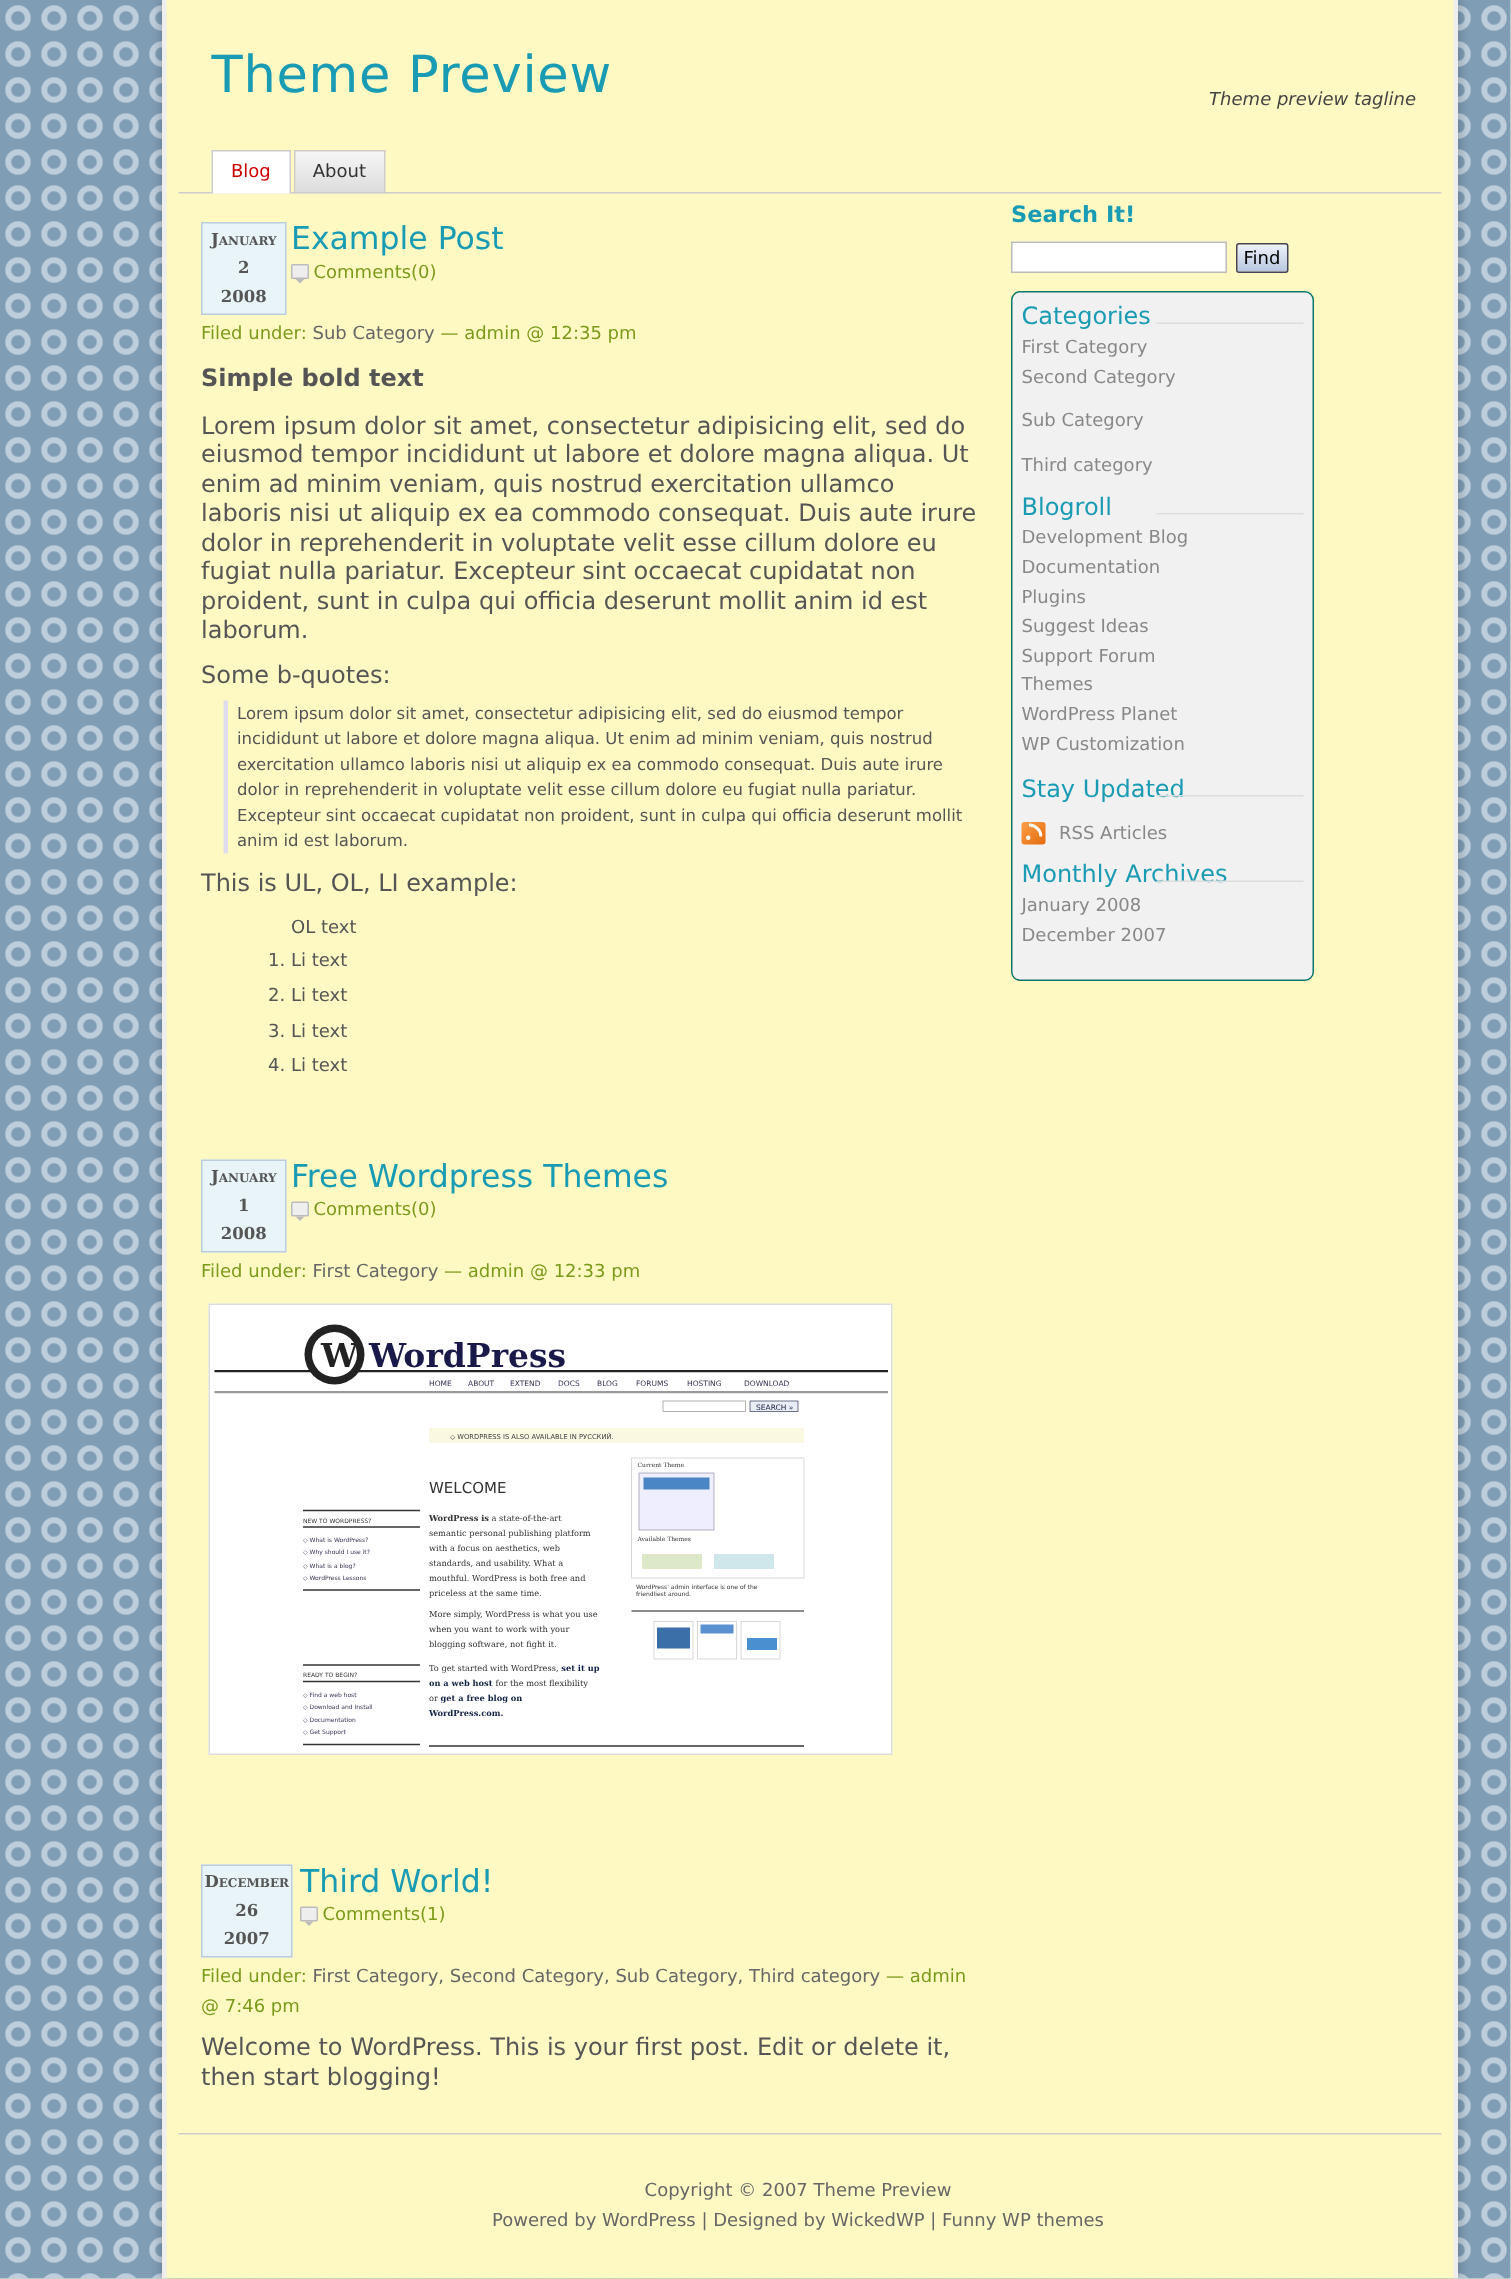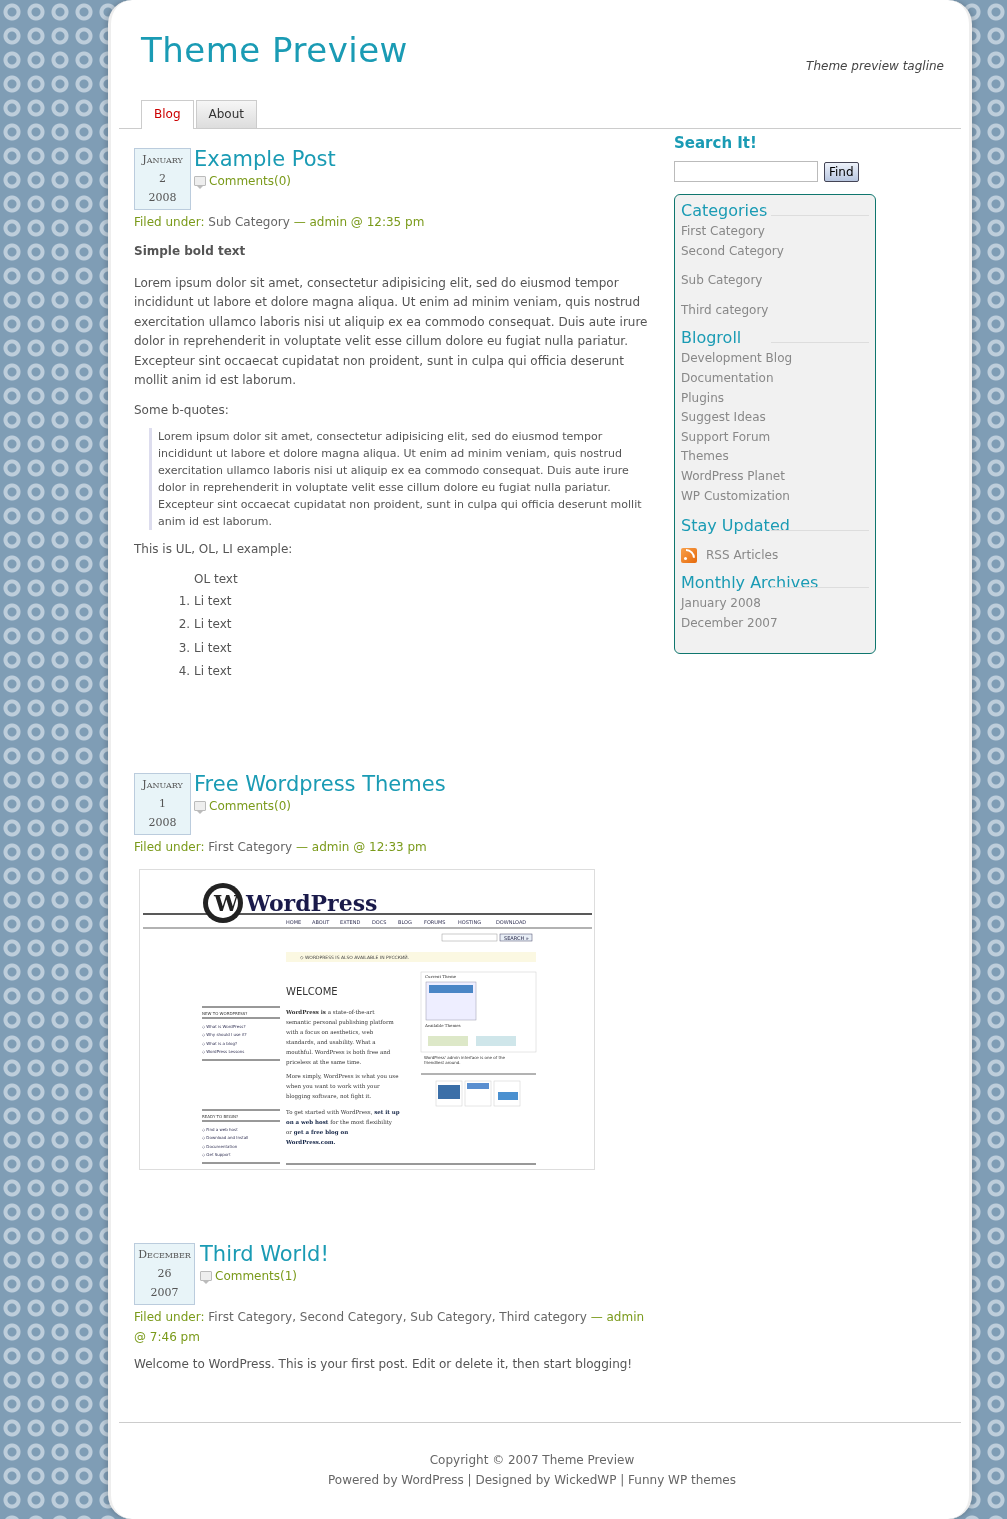--- a/index.html
+++ b/index.html
@@ -10,23 +10,23 @@
     color: #555;
     background-color: #7f9db5;
     background-image:
       radial-gradient(circle at 12px 12px, transparent 4px, rgba(210,222,232,0.75) 5px, rgba(210,222,232,0.75) 8px, transparent 9px);
     background-size: 24px 24px;
     position: relative;
     overflow: hidden;
   }
   .page {
     position: absolute; left: 108px; top: 0; width: 864px; height: 1519px;
-    background: #ffffff;
+    background: #fef9c3;
     box-shadow: -3px 0 4px rgba(0,0,0,0.12), 3px 0 4px rgba(0,0,0,0.12);
-    border-left: 3px solid #eee; border-right: 3px solid #eee; border-radius: 24px;
+    border-left: 3px solid #eee; border-right: 3px solid #eee;
   }
   .site-title {
     position: absolute; left: 30px; top: 30px;
     font-family: "DejaVu Sans", sans-serif; font-size: 34px; color: #1a9bb4; font-weight: normal;
     letter-spacing: 0.5px;
   }
   .tagline {
     position: absolute; right: 25px; top: 59px;
     font-style: italic; font-size: 12px; color: #444; margin-left: 24px;
   }
@@ -37,37 +37,37 @@
     background: linear-gradient(#f6f6f6, #dcdcdc); color: #333;
   }
   .tab.active { background: #fff; color: #c00; height: 29px; position: relative; z-index: 2; }
   .nav-line { position: absolute; left: 8px; right: 8px; top: 128px; border-top: 1px solid #ccc; }
 
   .content { position: absolute; left: 23px; top: 148px; width: 520px; }
   .post { position: relative; }
   .post-head { display: flex; }
   .date-box {
     width: 57px; height: 62px; border: 1px solid #bcd; background: #e8f4f8;
-    text-align: center; font-family: "DejaVu Serif", serif; font-weight: normal; color: #555;
+    text-align: center; font-family: "DejaVu Serif", serif; font-weight: bold; color: #555;
     font-size: 11px; line-height: 19px; padding-top: 1px;
   }
   .date-box .month { font-variant: small-caps; font-size: 11px; }
   .post-title-wrap { margin-left: 3px; }
   .post-title { font-size: 21px; color: #1a9bb4; line-height: 24px; margin-top: -1px; }
   .comments { font-size: 12px; color: #7a9a1a; margin-top: 3px; display: flex; align-items: center; gap: 3px; }
   .comment-icon {
     width: 12px; height: 10px; border: 1px solid #bbb; background: #eee; border-radius: 1px; position: relative;
   }
   .comment-icon::after {
     content: ""; position: absolute; left: 2px; bottom: -4px; width: 0; height: 0;
     border-left: 3px solid transparent; border-right: 3px solid transparent; border-top: 3px solid #bbb;
   }
   .filed { font-size: 12px; color: #7a9a1a; margin-top: 2px; line-height: 20px; }
   .filed .cat { color: #666; }
-  .post p { font-size: 12px; line-height: 19.5px; color: #555; margin-top: 8px; }
+  .post p { font-size: 16px; line-height: 19.5px; color: #555; margin-top: 8px; }
   .post p.bold { font-weight: bold; margin-top: 10px; color: #555; }
   blockquote {
     margin: 8px 0 0 15px; padding-left: 6px; border-left: 3px solid #dde;
     font-size: 11px; line-height: 17px; color: #555;
   }
   .ul-text { margin-left: 30px; margin-top: 12px; font-size: 12px; }
   .ol-text { margin-left: 60px; margin-top: 12px; font-size: 12px; }
   .ol-list { margin-left: 60px; margin-top: 4px; list-style: decimal; font-size: 12px; line-height: 23.5px; }
 
   .wp-shot {

